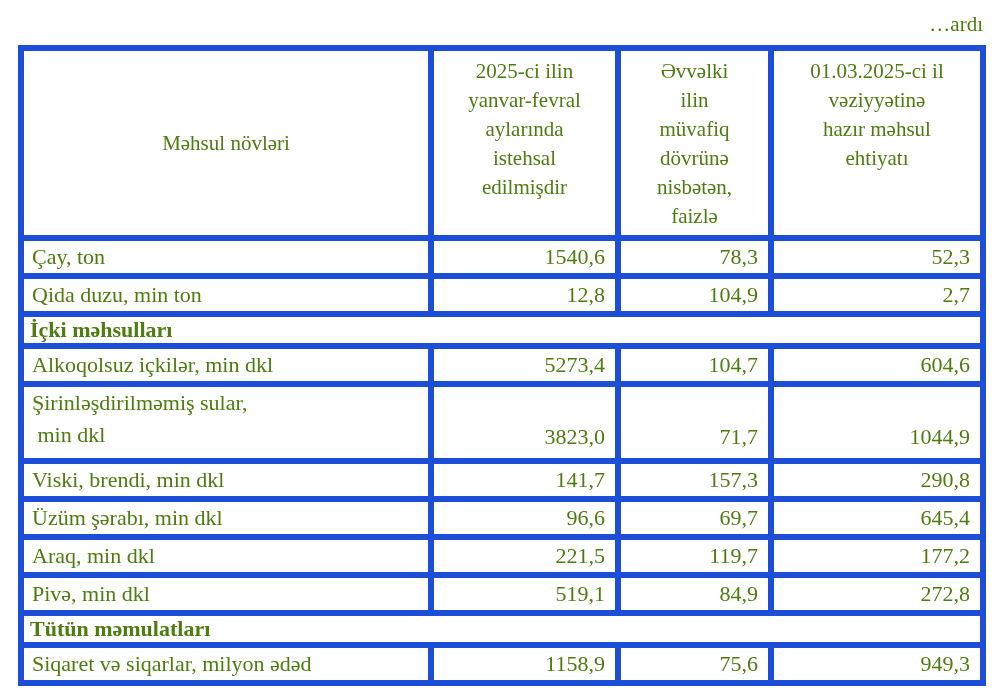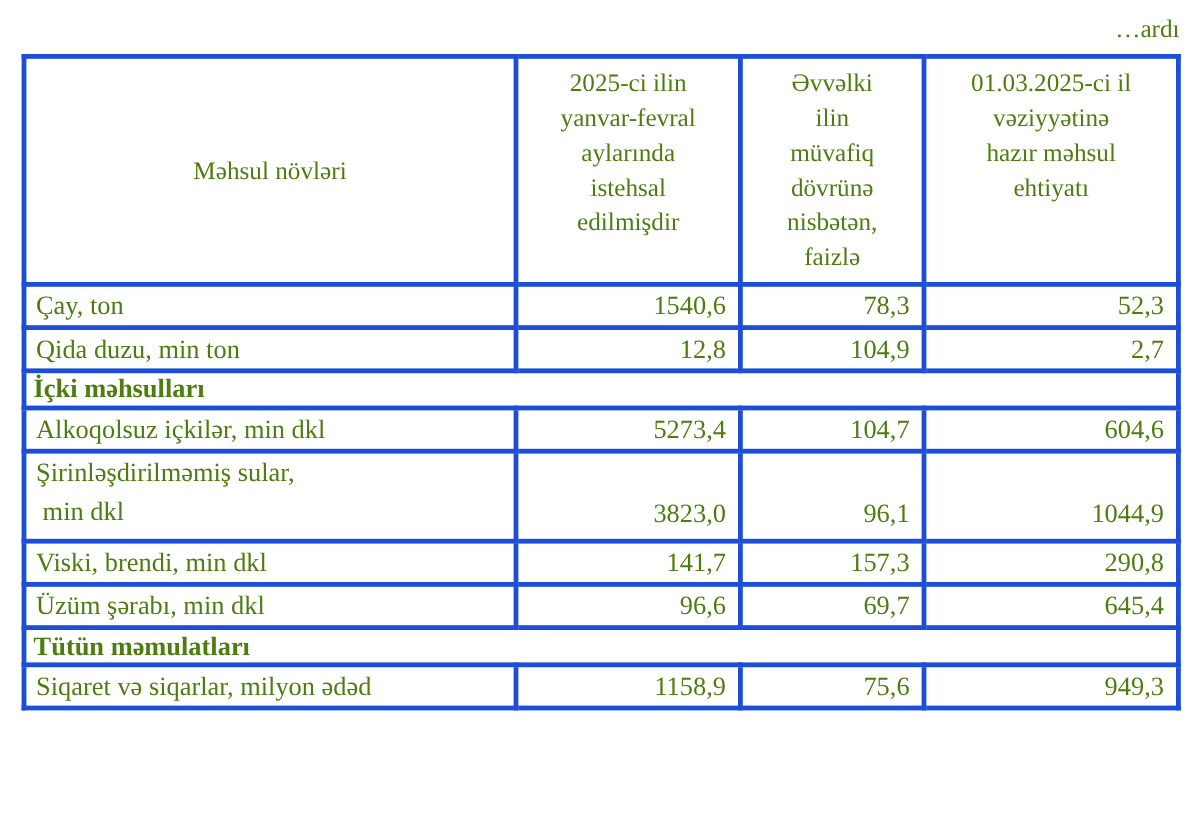--- a/index.html
+++ b/index.html
@@ -27,21 +27,21 @@
     position: absolute;
     left: 18px;
     top: 45px;
     width: 962px;
     border-collapse: collapse;
     table-layout: fixed;
     border: 3px solid #000000;
   }
   table.products th,
   table.products td {
-    border: 4px solid #1d4ed8;
+    border: 6px solid #1d4ed8;
   }
   thead tr {
     height: 190px;
   }
   thead th {
     font-weight: normal;
     font-size: 21px;
     text-align: center;
     vertical-align: top;
     padding: 6px 2px 0 2px;
@@ -135,34 +135,46 @@
         <tr class="data-row">
           <td class="name-cell">Alkoqolsuz içkilər, min dkl</td>
           <td class="num-cell">5273,4</td>
           <td class="num-cell">104,7</td>
           <td class="num-cell">604,6</td>
         </tr>
         <tr class="data-row tall-row">
           <td class="name-cell">Şirinləşdirilməmiş sular,
  min dkl</td>
           <td class="num-cell">3823,0</td>
-          <td class="num-cell">96,1</td>
+          <td class="num-cell">71,7</td>
           <td class="num-cell">1044,9</td>
         </tr>
         <tr class="data-row">
           <td class="name-cell">Viski, brendi, min dkl</td>
           <td class="num-cell">141,7</td>
           <td class="num-cell">157,3</td>
           <td class="num-cell">290,8</td>
         </tr>
         <tr class="data-row">
           <td class="name-cell">Üzüm şərabı, min dkl</td>
           <td class="num-cell">96,6</td>
           <td class="num-cell">69,7</td>
           <td class="num-cell">645,4</td>
+        </tr>
+        <tr class="data-row">
+          <td class="name-cell">Araq, min dkl</td>
+          <td class="num-cell">221,5</td>
+          <td class="num-cell">119,7</td>
+          <td class="num-cell">177,2</td>
+        </tr>
+        <tr class="data-row">
+          <td class="name-cell">Pivə, min dkl</td>
+          <td class="num-cell">519,1</td>
+          <td class="num-cell">84,9</td>
+          <td class="num-cell">272,8</td>
         </tr>
         <tr class="section-row">
           <td colspan="4" class="section-cell">Tütün məmulatları</td>
         </tr>
         <tr class="data-row">
           <td class="name-cell">Siqaret və siqarlar, milyon ədəd</td>
           <td class="num-cell">1158,9</td>
           <td class="num-cell">75,6</td>
           <td class="num-cell">949,3</td>
         </tr>

